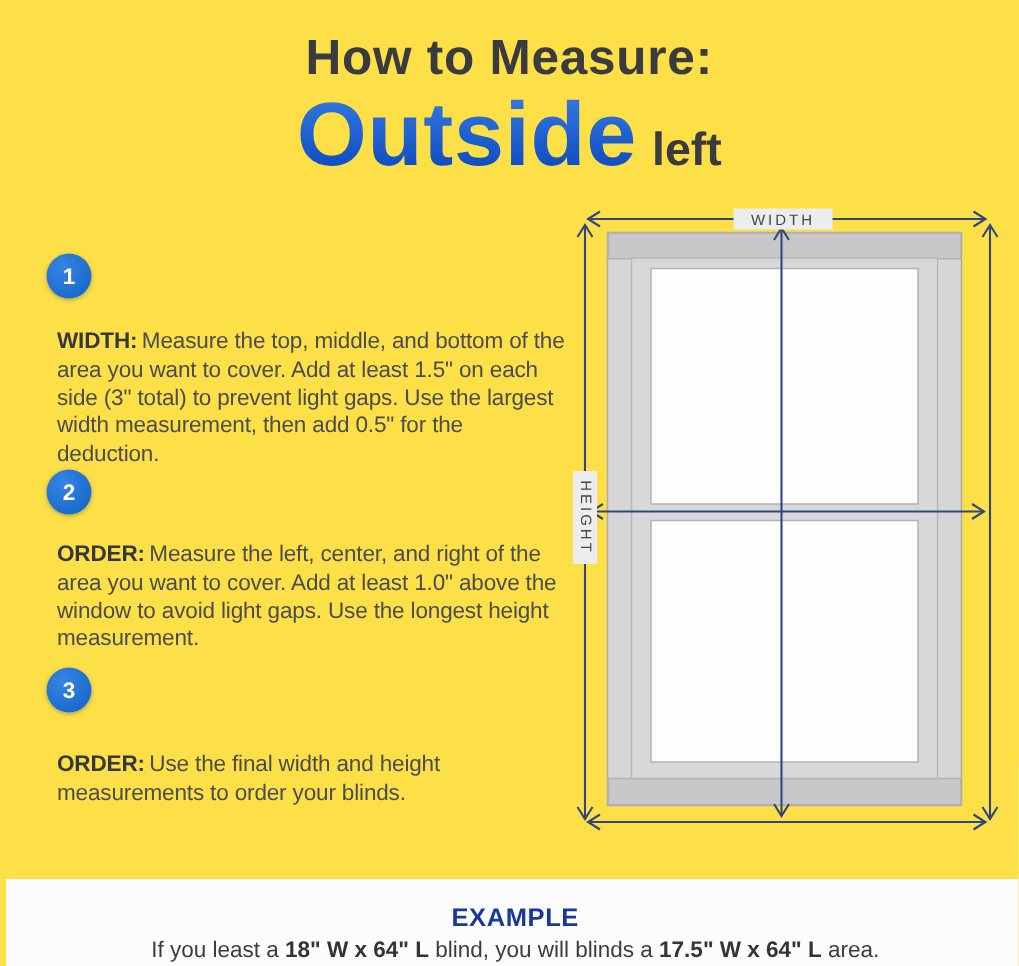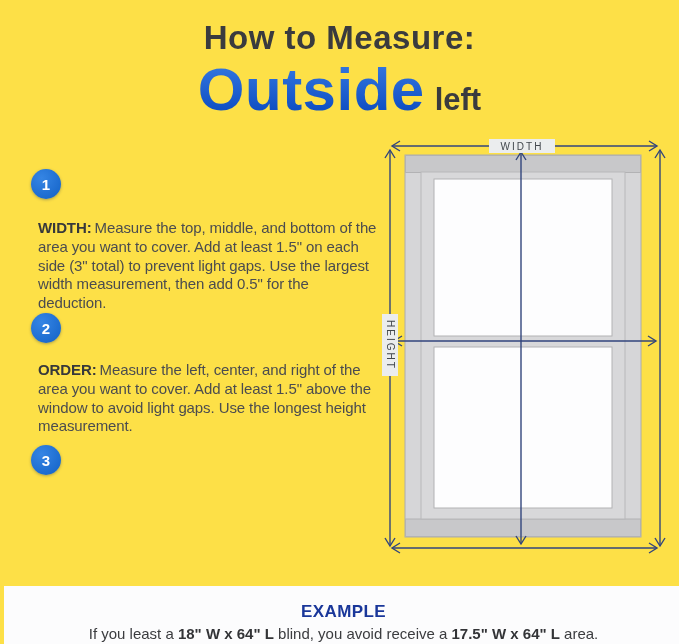--- a/index.html
+++ b/index.html
@@ -54,23 +54,24 @@
     <div class="title-line1">How to Measure:</div>
     <div class="title-line2">
       <span class="title-outside">Outside</span><span class="title-mount">left</span>
     </div>
   </div>
 
   <div class="step-circle c1">1</div>
   <p class="step-text t1"><b>WIDTH:</b><span>Measure the top, middle, and bottom of the area you want to cover. Add at least 1.5" on each side (3" total) to prevent light gaps. Use the largest width measurement, then add 0.5" for the deduction.</span></p>
 
   <div class="step-circle c2">2</div>
-  <p class="step-text t2"><b>ORDER:</b><span>Measure the left, center, and right of the area you want to cover. Add at least 1.5" above the window to avoid light gaps. Use the longest height measurement.</span></p>
+  <p class="step-text t2"><b>ORDER:</b><span>Measure the left, center, and right of the area you want to cover. Add at least 1.0" above the window to avoid light gaps. Use the longest height measurement.</span></p>
 
   <div class="step-circle c3">3</div>
+  <p class="step-text t3"><b>ORDER:</b><span>Use the final width and height measurements to order your blinds.</span></p>
 
   <svg class="diagram" width="300" height="440" viewBox="0 0 300 440">
 
     <g>
       <rect x="30" y="25" width="236" height="382" fill="#d6d6d8" stroke="#acacae" stroke-width="1"></rect>
       <rect x="30.5" y="25.5" width="235" height="17" fill="#c8c8ca" stroke="#b2b2b4" stroke-width="1"></rect>
       <rect x="30.5" y="389" width="235" height="17.5" fill="#c8c8ca" stroke="#b2b2b4" stroke-width="1"></rect>
       <rect x="46" y="42" width="204" height="347" fill="#d8d8da" stroke="#b8b8ba" stroke-width="1"></rect>
       <rect x="59" y="49" width="178" height="157" fill="#fdfdfe" stroke="#b2b2b4" stroke-width="1"></rect>
       <rect x="59" y="217" width="178" height="161" fill="#fdfdfe" stroke="#b2b2b4" stroke-width="1"></rect>
@@ -118,17 +119,17 @@
     <rect x="114" y="9" width="66" height="14" fill="#ebedee"></rect>
     <text x="147" y="20" text-anchor="middle" font-family="Liberation Sans, sans-serif" font-size="10" letter-spacing="2" fill="#42474d">WIDTH</text>
 
     <rect x="7" y="184" width="16" height="62" fill="#ebedee"></rect>
     <text x="15" y="215" text-anchor="middle" transform="rotate(90 15 215)" font-family="Liberation Sans, sans-serif" font-size="10" letter-spacing="2" fill="#42474d" dominant-baseline="central">HEIGHT</text>
   </svg>
 
   <div class="example-band">
     <div class="example-heading">EXAMPLE</div>
     <div class="example-line">
-      <span>If you least a </span><span class="seg-bold">18" W x 64" L</span><span> blind, you avoid receive a </span><span class="seg-bold">17.5" W x 64" L</span><span> area.</span>
+      <span>If you least a </span><span class="seg-bold">18" W x 64" L</span><span> blind, you will blinds a </span><span class="seg-bold">17.5" W x 64" L</span><span> area.</span>
     </div>
   </div>
 
 </div>
 
 </body></html>

